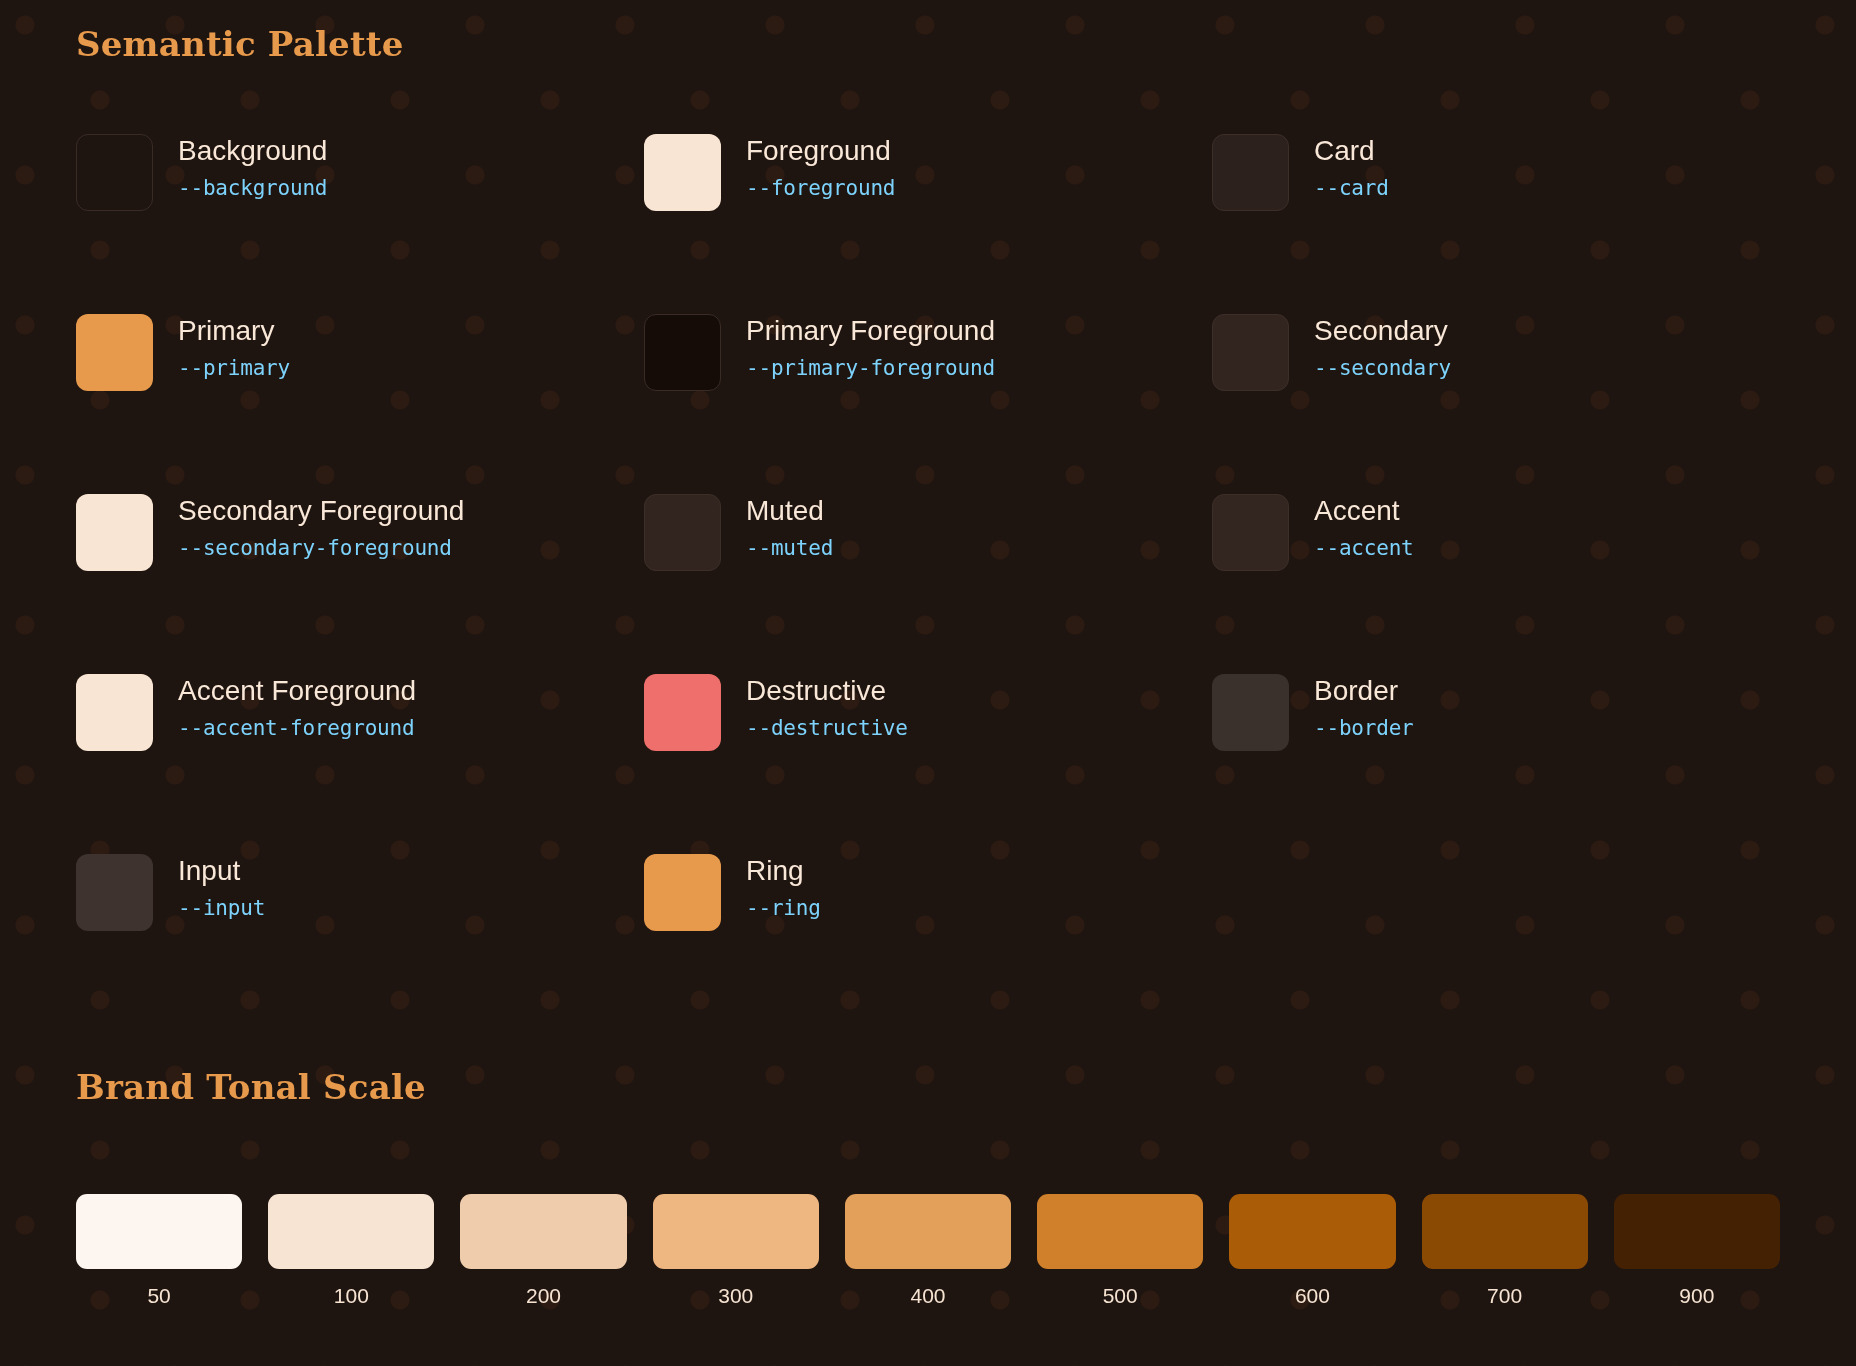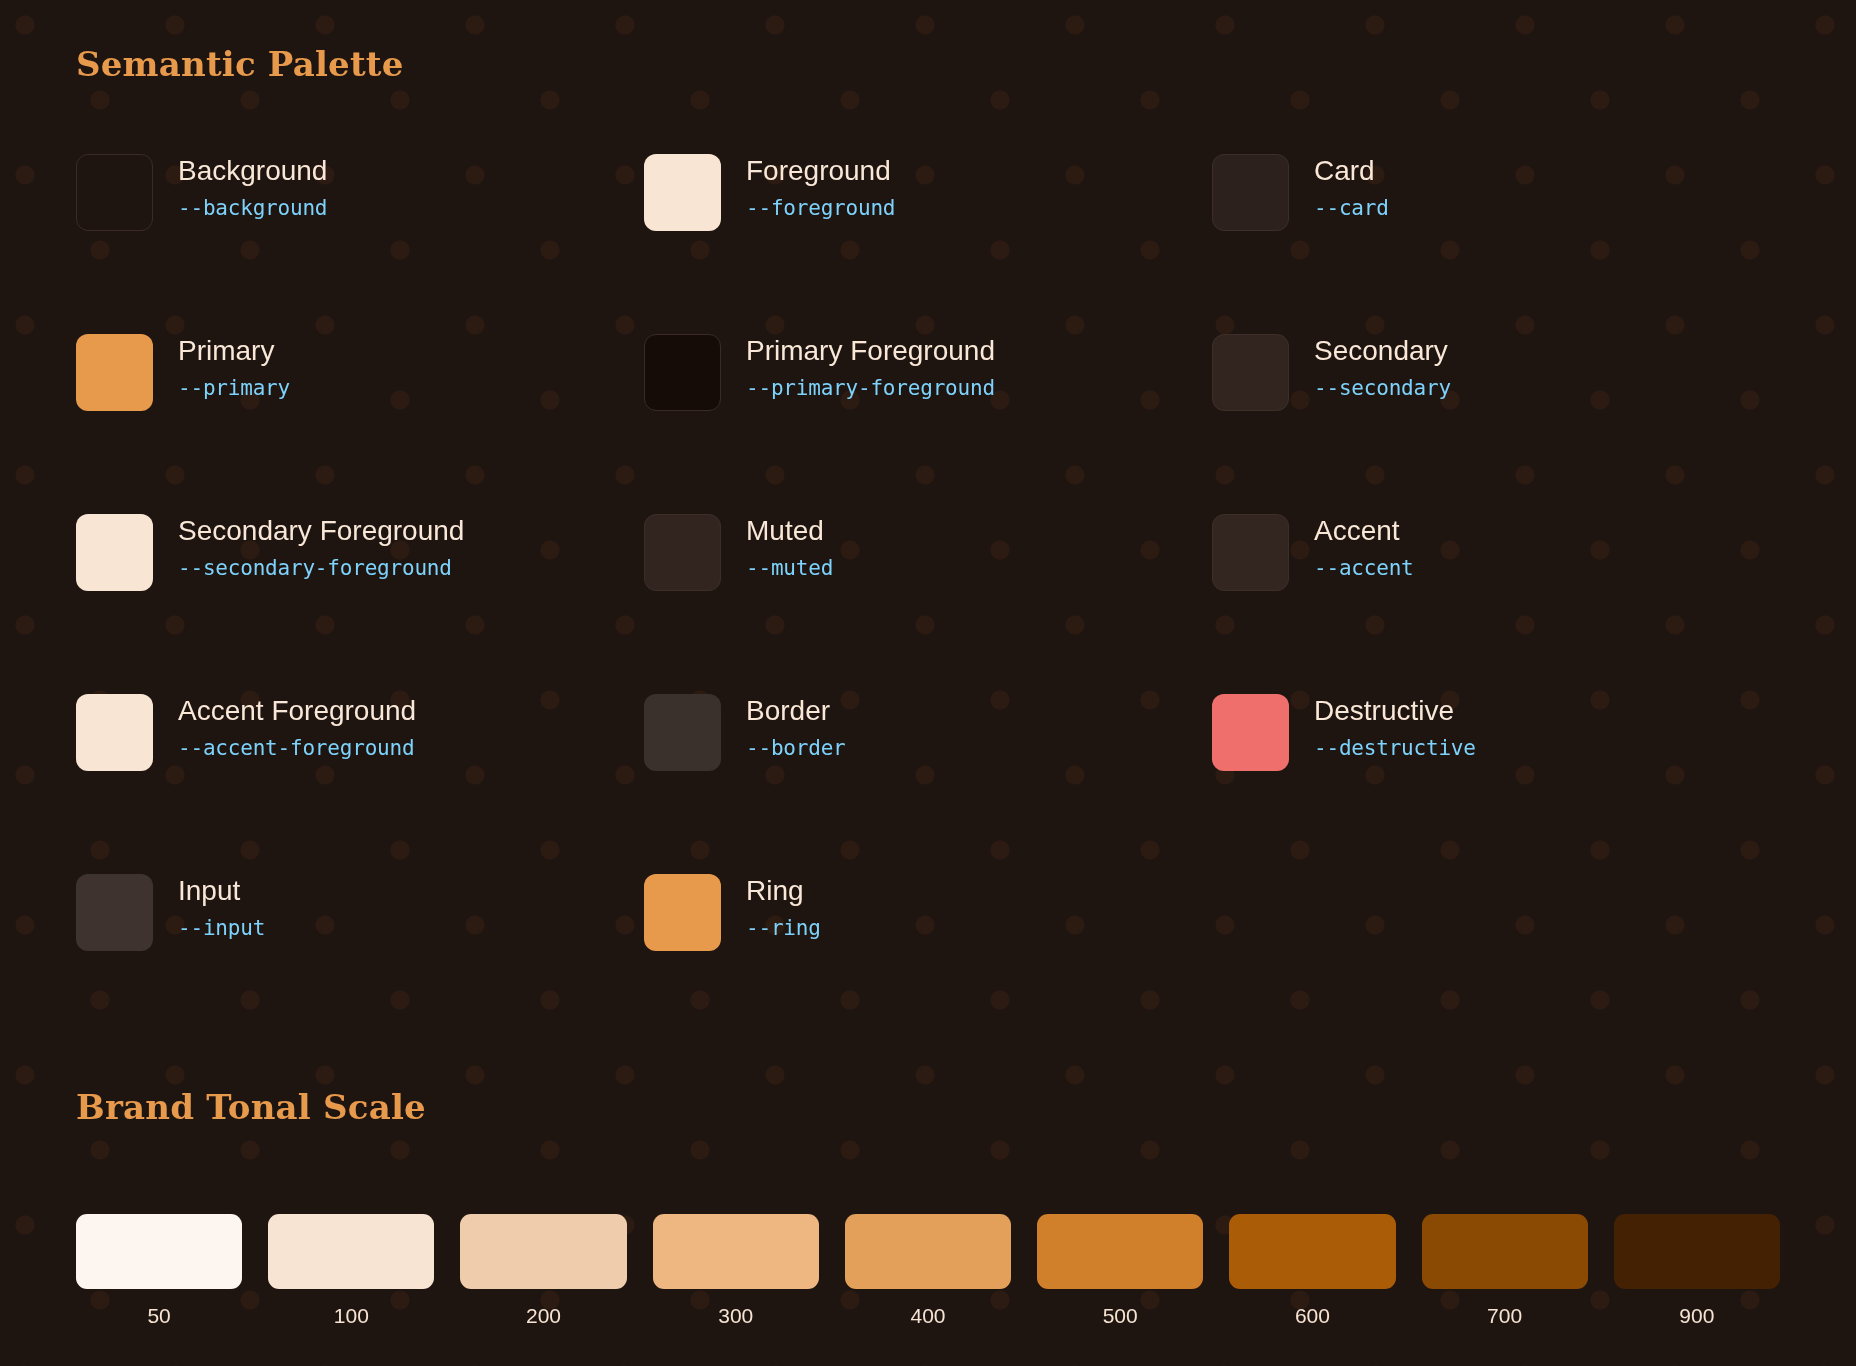--- a/index.html
+++ b/index.html
@@ -20,21 +20,21 @@
     font-family:"Liberation Sans", sans-serif;
     color:#F7E4D4;
     overflow:hidden;
     position:relative;
   }
 
   .page {
     position:relative;
     width:1856px;
     height:1366px;
-    padding:44px 76px 0 76px;
+    padding:24px 76px 0 76px;
   }
 
   
   .section-title {
     font-family:"DejaVu Serif", "Liberation Serif", serif;
     font-weight:bold;
     font-size:34px;
     letter-spacing:0.2px;
     color:#E89A4C;
     line-height:1.2;
@@ -192,34 +192,34 @@
         </div>
       </div>
       <div class="swatch-item">
         <div class="swatch-chip" style="background: rgb(248, 229, 211);"></div>
         <div class="swatch-text">
           <div class="swatch-name">Accent Foreground</div>
           <div class="swatch-var">--accent-foreground</div>
         </div>
       </div>
       <div class="swatch-item">
+        <div class="swatch-chip" style="background: rgb(238, 111, 108);"></div>
+        <div class="swatch-text">
+          <div class="swatch-name">Destructive</div>
+          <div class="swatch-var">--destructive</div>
+        </div>
+      </div>
+      <div class="swatch-item">
         <div class="swatch-chip" style="background: rgb(58, 48, 44);"></div>
         <div class="swatch-text">
           <div class="swatch-name">Border</div>
           <div class="swatch-var">--border</div>
         </div>
       </div>
       <div class="swatch-item">
-        <div class="swatch-chip" style="background: rgb(238, 111, 108);"></div>
-        <div class="swatch-text">
-          <div class="swatch-name">Destructive</div>
-          <div class="swatch-var">--destructive</div>
-        </div>
-      </div>
-      <div class="swatch-item">
         <div class="swatch-chip" style="background: rgb(62, 51, 46);"></div>
         <div class="swatch-text">
           <div class="swatch-name">Input</div>
           <div class="swatch-var">--input</div>
         </div>
       </div>
       <div class="swatch-item">
         <div class="swatch-chip" style="background: rgb(232, 154, 76);"></div>
         <div class="swatch-text">
           <div class="swatch-name">Ring</div>

